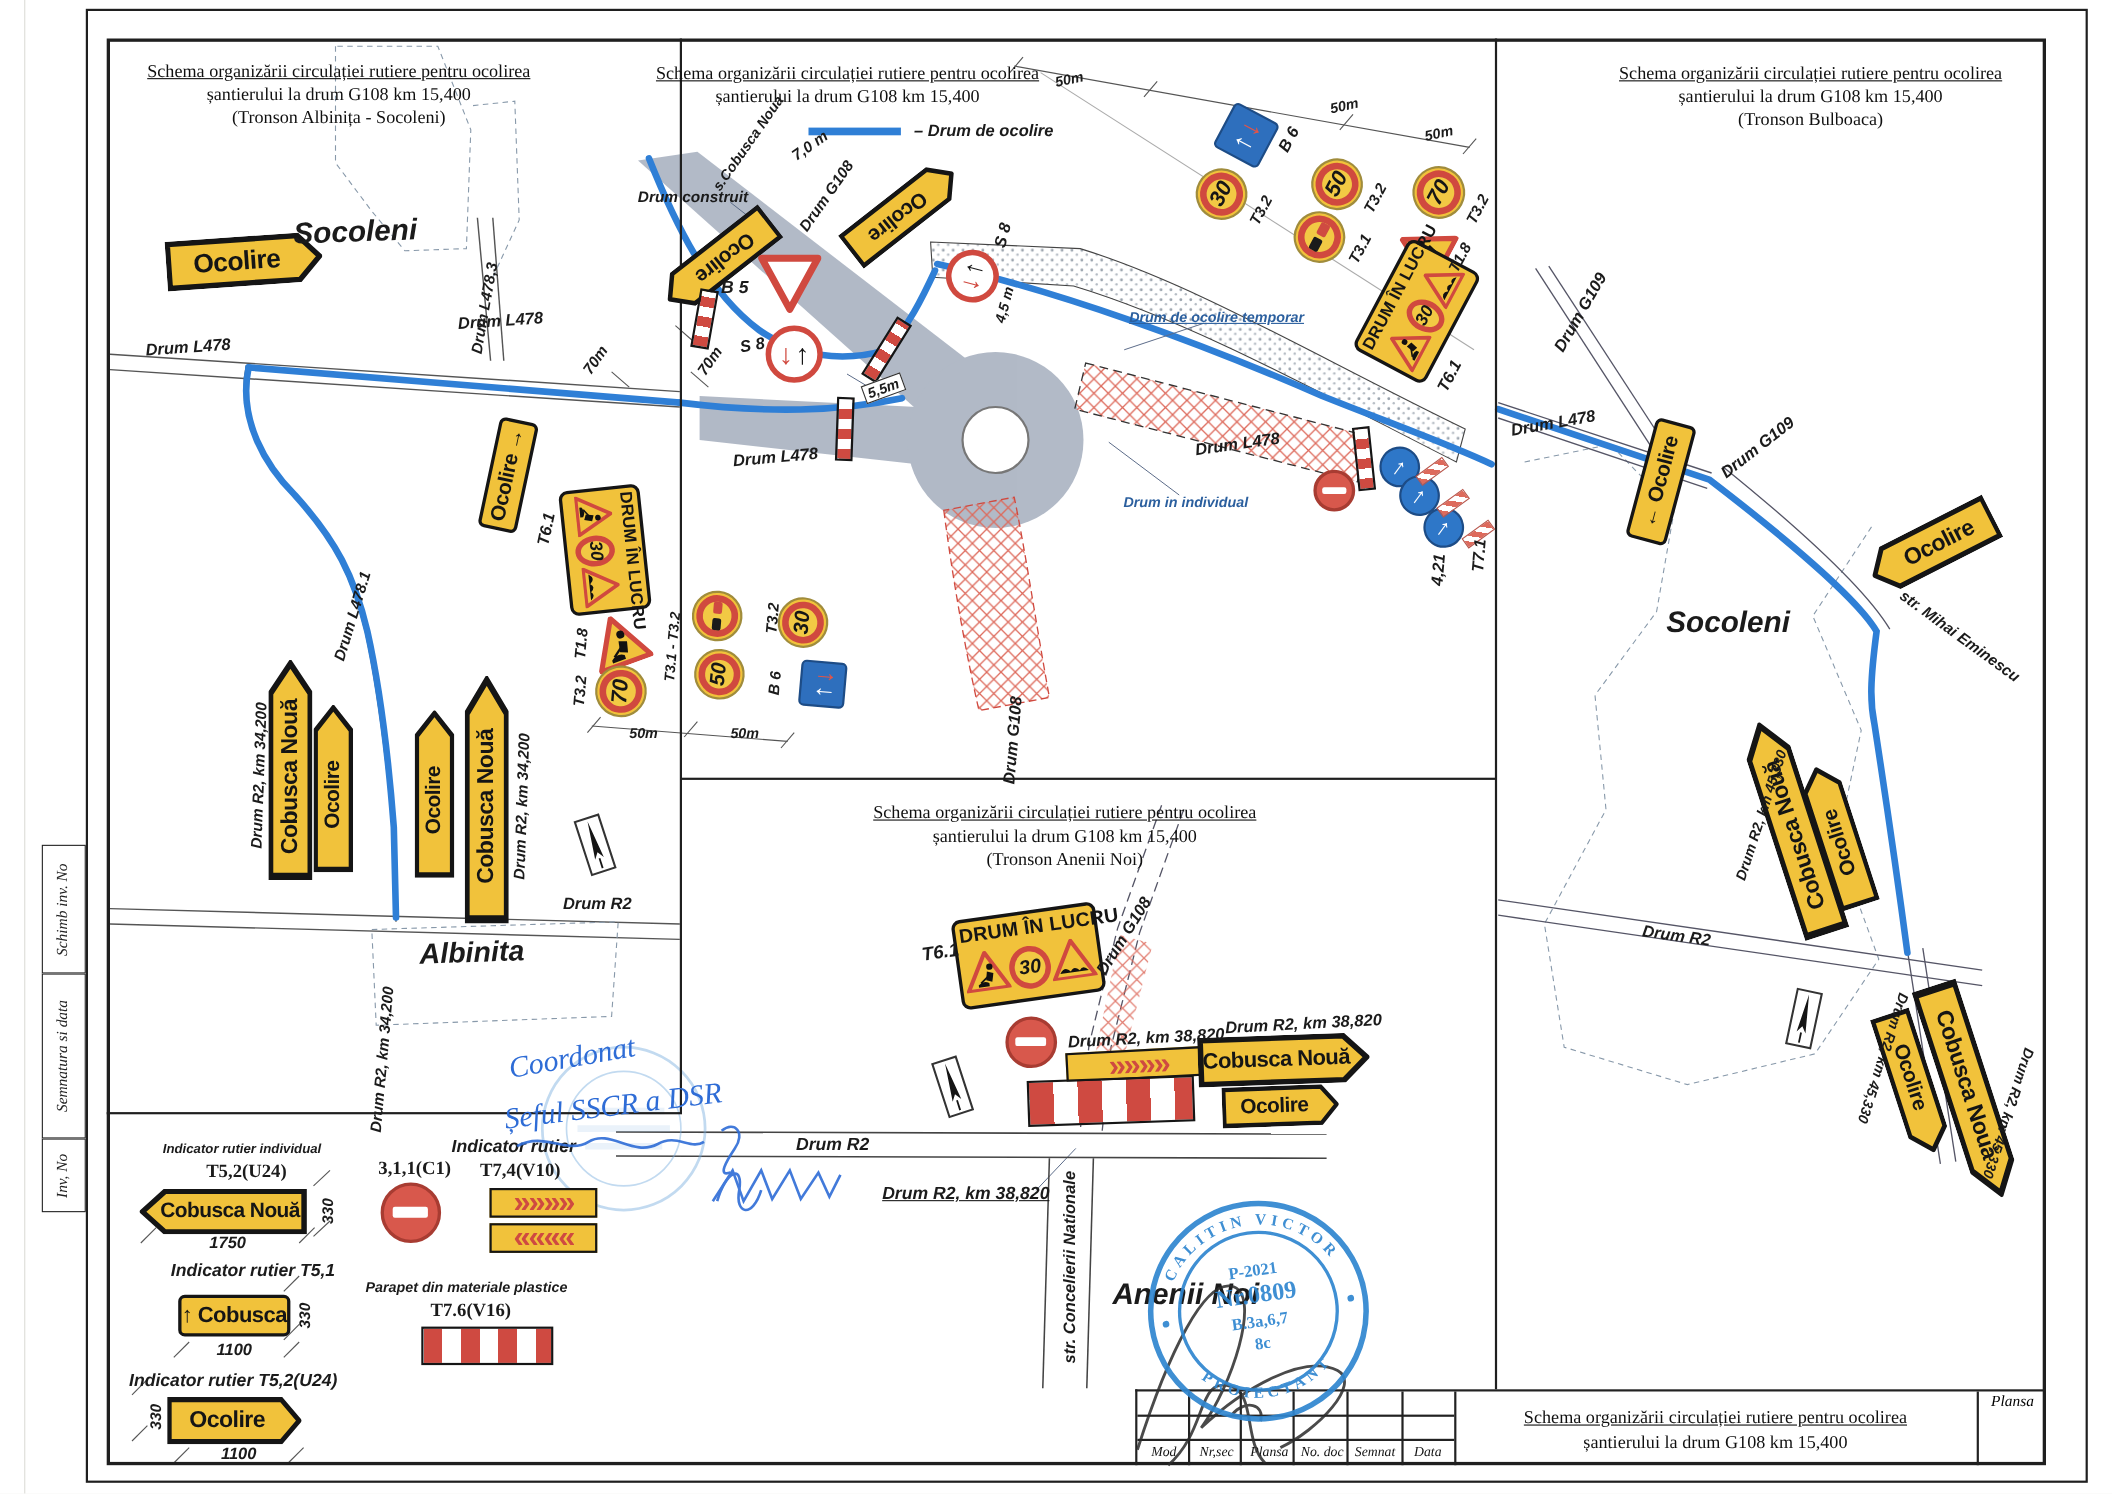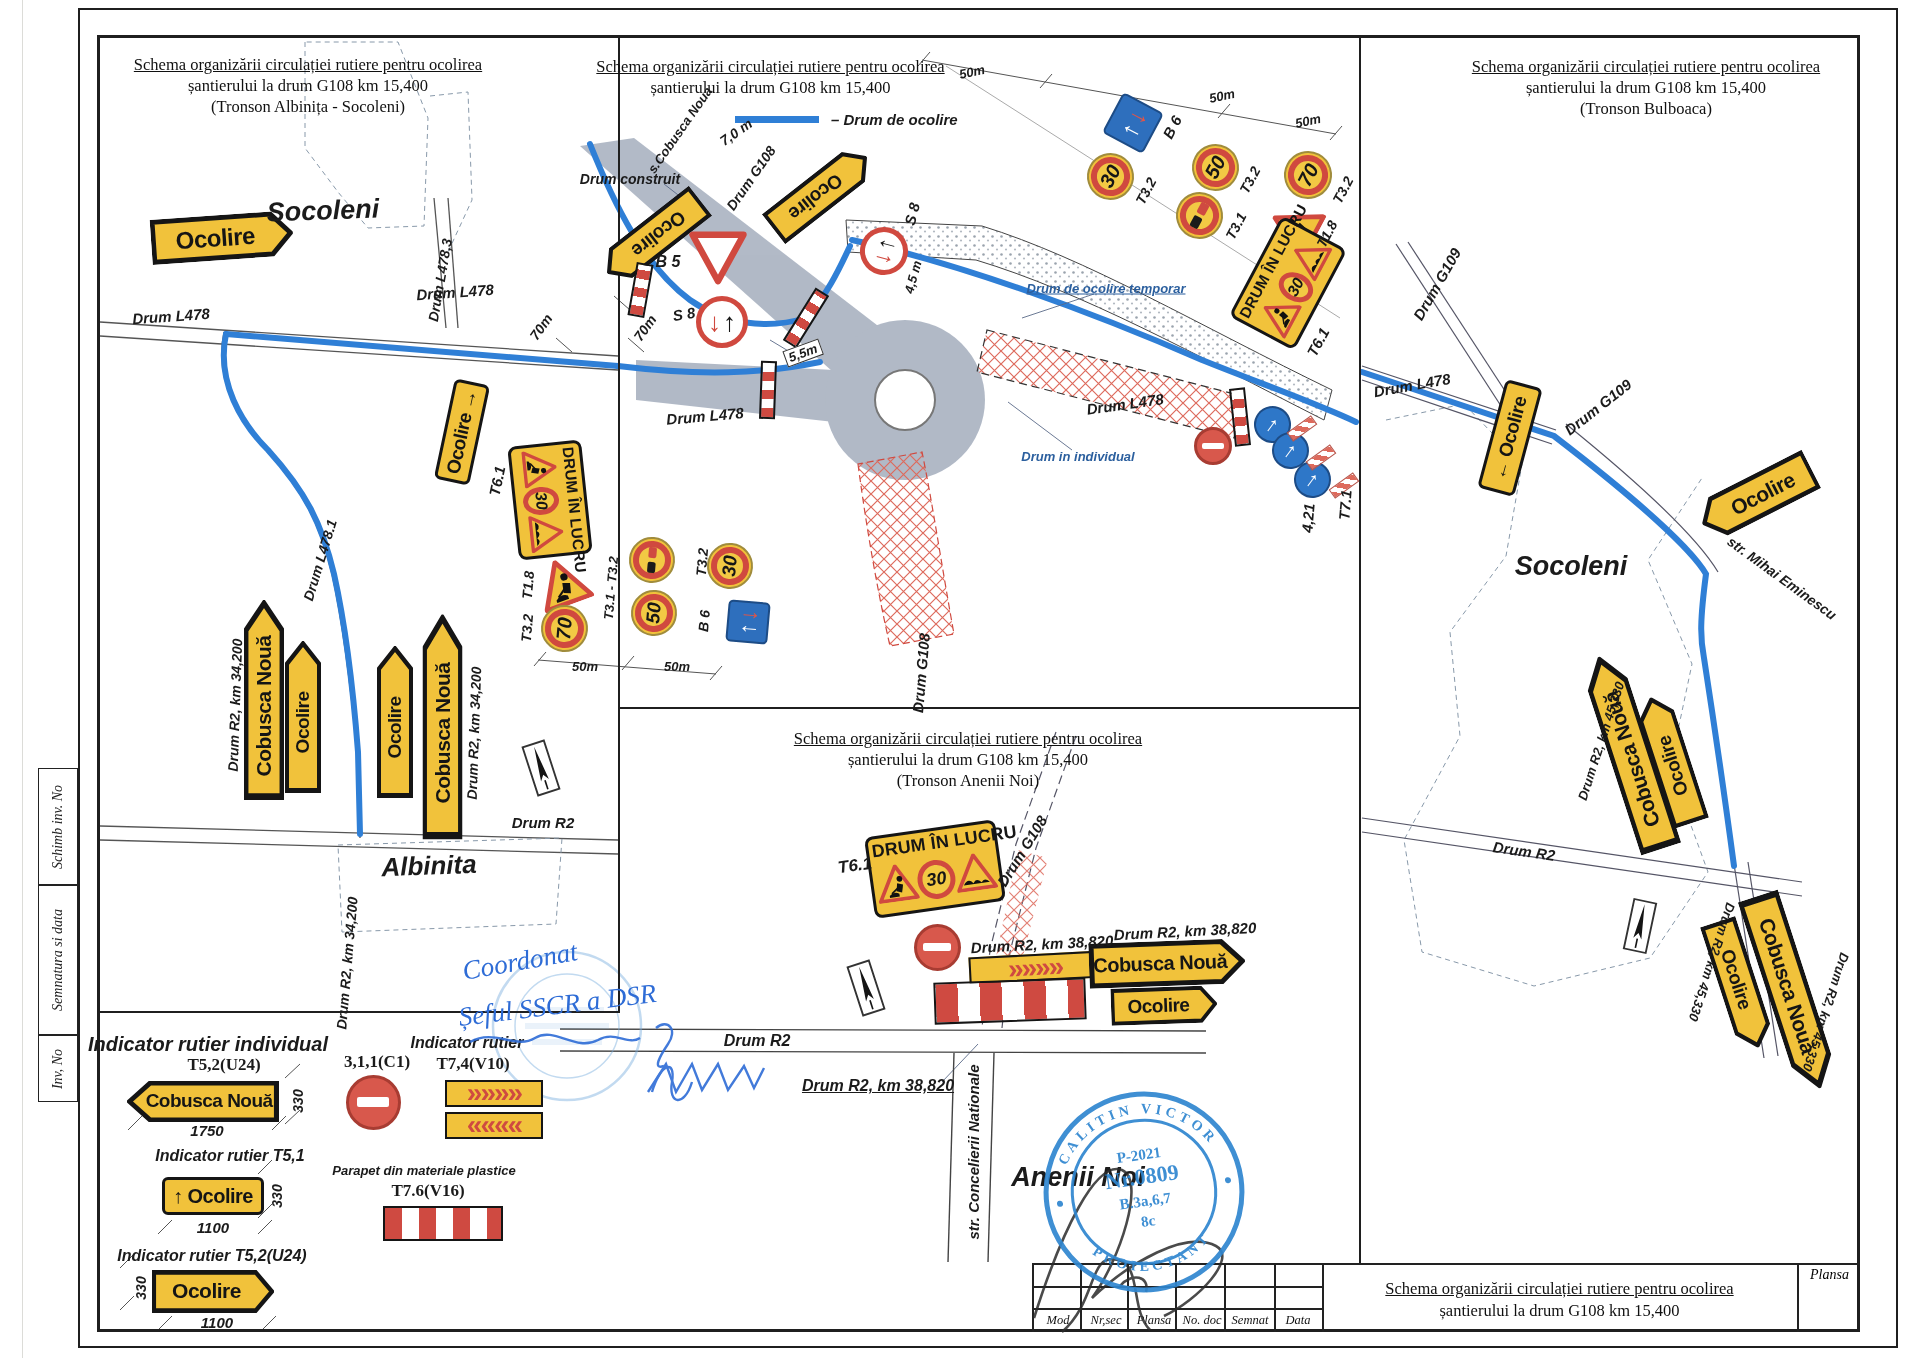--- a/index.html
+++ b/index.html
@@ -334,21 +334,21 @@
     <div class="lbl" style="left: 1712px; top: 962px; font-size: 13px; transform: translate(-50%, -50%) rotate(108deg);">Drum R2, km 45,330</div>
     <div class="lbl" style="left: 1826px; top: 1012px; font-size: 13px; transform: translate(-50%, -50%) rotate(108deg);">Drum R2, km 45,330</div>
     <div class="lbl" style="left: 855px; top: 866px; font-size: 17px; transform: translate(-50%, -50%) rotate(-8deg);">T6.1</div>
     <div class="lbl" style="left: 1022px; top: 851px; font-size: 15px; transform: translate(-50%, -50%) rotate(-58deg);">Drum G108</div>
     <div class="lbl" style="left: 1042px; top: 944px; font-size: 15px; transform: translate(-50%, -50%) rotate(-3deg);">Drum R2, km 38,820</div>
     <div class="lbl" style="left: 1185px; top: 931px; font-size: 15px; transform: translate(-50%, -50%) rotate(-3deg);">Drum R2, km 38,820</div>
     <div class="lbl" style="left: 757px; top: 1041px; font-size: 16px; transform: translate(-50%, -50%) rotate(0deg);">Drum R2</div>
     <div class="lbl" style="left: 878px; top: 1086px; font-size: 16px; transform: translate(-50%, -50%) rotate(0deg); text-decoration: underline;">Drum R2, km 38,820</div>
     <div class="lbl" style="left: 973px; top: 1152px; font-size: 15px; transform: translate(-50%, -50%) rotate(-90deg);">str. Concelierii Nationale</div>
     <div class="lbl" style="left: 1078px; top: 1177px; font-size: 27px; transform: translate(-50%, -50%) rotate(0deg);">Anenii Noi</div>
-    <div class="lbl" style="left: 208px; top: 1044px; font-size: 20px; transform: translate(-50%, -50%) rotate(0deg);">Indicator rutier individual</div>
+    <div class="lbl" style="left: 220px; top: 1044px; font-size: 12px; transform: translate(-50%, -50%) rotate(0deg);">Indicator rutier individual</div>
     <div class="lbl" style="left: 224px; top: 1065px; font-size: 17px; transform: translate(-50%, -50%) rotate(0deg); font-family: &quot;Liberation Serif&quot;, serif; font-style: normal; font-weight: 700;">T5,2(U24)</div>
     <div class="lbl" style="left: 298px; top: 1101px; font-size: 14px; transform: translate(-50%, -50%) rotate(-90deg);">330</div>
     <div class="lbl" style="left: 207px; top: 1130px; font-size: 15px; transform: translate(-50%, -50%) rotate(0deg);">1750</div>
     <div class="lbl" style="left: 377px; top: 1062px; font-size: 17px; transform: translate(-50%, -50%) rotate(0deg); font-family: &quot;Liberation Serif&quot;, serif; font-style: normal; font-weight: 700;">3,1,1(C1)</div>
     <div class="lbl" style="left: 467px; top: 1043px; font-size: 16px; transform: translate(-50%, -50%) rotate(0deg);">Indicator rutier</div>
     <div class="lbl" style="left: 473px; top: 1064px; font-size: 17px; transform: translate(-50%, -50%) rotate(0deg); font-family: &quot;Liberation Serif&quot;, serif; font-style: normal; font-weight: 700;">T7,4(V10)</div>
     <div class="lbl" style="left: 230px; top: 1156px; font-size: 16px; transform: translate(-50%, -50%) rotate(0deg);">Indicator rutier T5,1</div>
     <div class="lbl" style="left: 277px; top: 1196px; font-size: 14px; transform: translate(-50%, -50%) rotate(-90deg);">330</div>
     <div class="lbl" style="left: 213px; top: 1227px; font-size: 15px; transform: translate(-50%, -50%) rotate(0deg);">1100</div>
     <div class="lbl" style="left: 424px; top: 1170px; font-size: 13px; transform: translate(-50%, -50%) rotate(0deg);">Parapet din materiale plastice</div>
@@ -573,19 +573,19 @@
     <div class="sign noent" style="left: 345.5px; top: 1074.5px; width: 55px; height: 55px; transform: rotate(0deg);">
       <div class="nbar"></div>
     </div>
     <div class="sign chev" style="left: 445px; top: 1079.5px; width: 98px; height: 27px; transform: rotate(0deg);">
       <span style="font-size: 28px;">»»»»</span>
     </div>
     <div class="sign chev" style="left: 445px; top: 1111.5px; width: 98px; height: 27px; transform: rotate(0deg);">
       <span style="font-size: 28px;">««««</span>
     </div>
     <div class="sign rsign" style="left: 162px; top: 1177px; width: 102px; height: 38px; transform: rotate(0deg);">
-      <div class="st" style="font-size: 20px;">↑ Ocolire</div>
+      <div class="st" style="font-size: 20px;">↑ Cobusca</div>
     </div>
     <div class="sign bar" style="left: 383px; top: 1205.5px; width: 120px; height: 35px; transform: rotate(0deg); background: repeating-linear-gradient(90deg, rgb(207, 74, 65) 0px, rgb(207, 74, 65) 17px, rgb(255, 255, 255) 17px, rgb(255, 255, 255) 34px);"></div>
     <div class="sign" style="left: 152px; top: 1269.5px; width: 122px; height: 43px; transform: rotate(0deg);"><svg viewBox="0 0 120 36" preserveAspectRatio="none" width="100%" height="100%">
         <polygon points="2,2 102,2 118,18 102,34 2,34" fill="#f1c23b" stroke="#151515" stroke-width="4"></polygon>
       </svg><div class="st" style="font-size: 21px; padding-right: 12.9px;">Ocolire</div></div>
   </div>
 
 </body></html>

